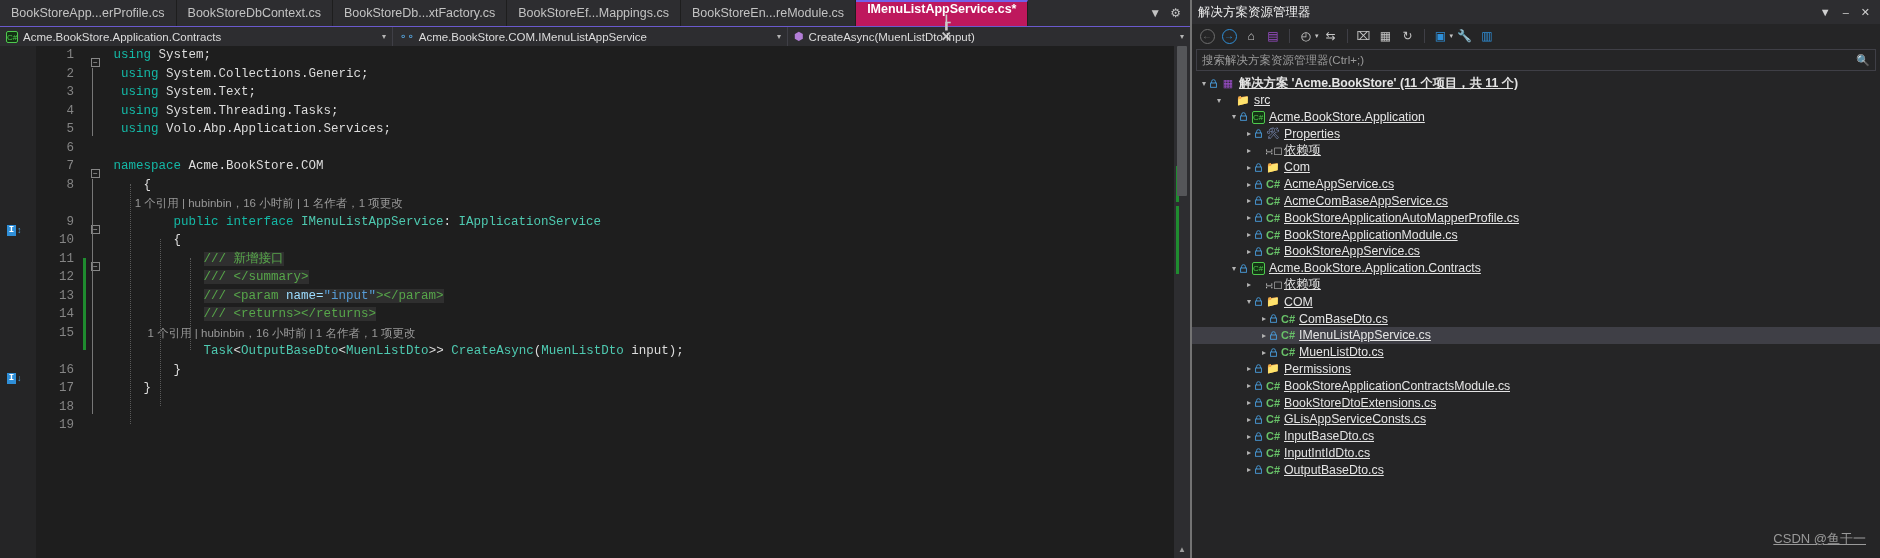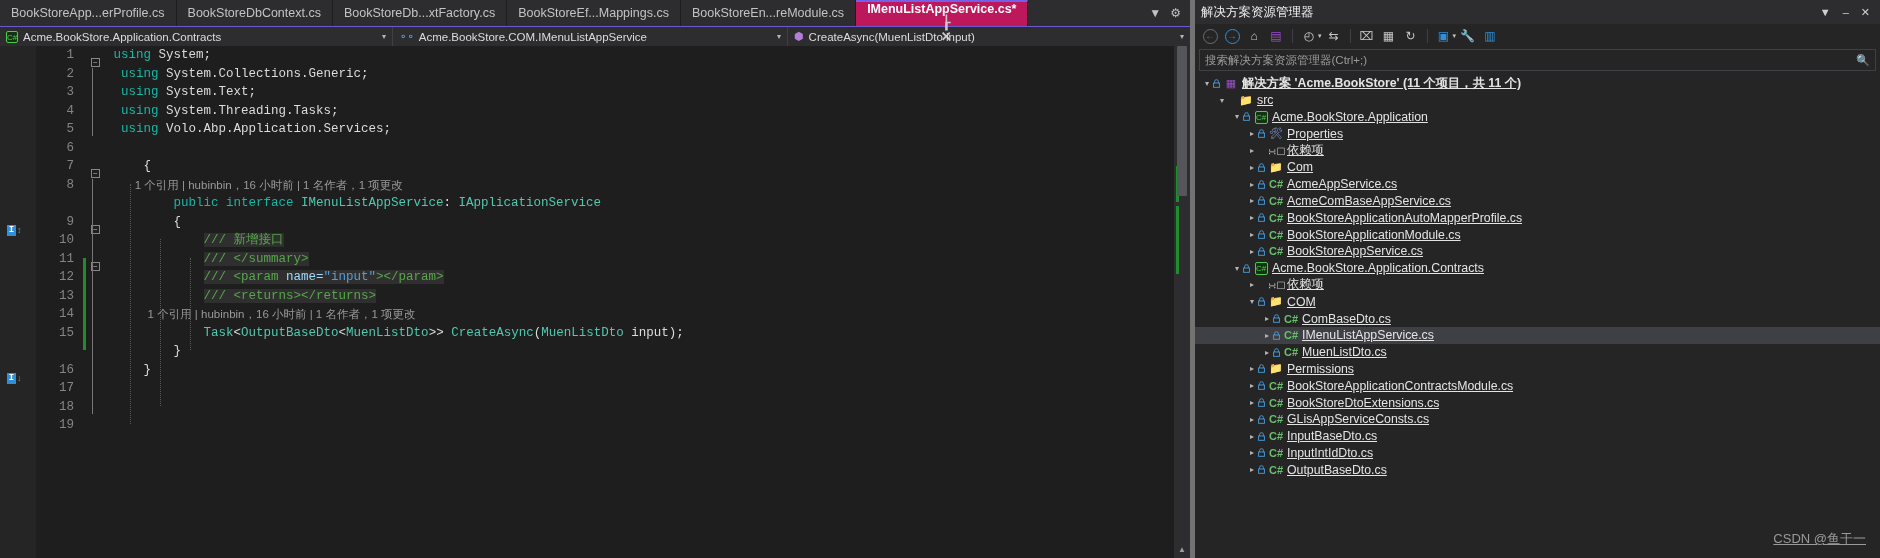--- a/index.html
+++ b/index.html
@@ -92,21 +92,21 @@
   }
   .guide { position:absolute; width:1px; border-left:1px dotted #5a5a5a; }
 
   
   .ed-scroll { width:16px; flex:0 0 16px; background:#2d2d30; position:relative; }
   .ed-scroll .thumb { position:absolute; left:3px; width:10px; background:#555659; border-radius:1px; cursor:pointer; }
   .ed-scroll .marker-green { position:absolute; left:2px; width:3px; background:#1f8c2f; }
   .ed-up { position:absolute; bottom:0; left:0; width:16px; height:16px; color:#9d9d9d; font-size:8px; text-align:center; line-height:16px; }
 
   
-  #solution-explorer { width:690px; height:558px; background:#252526; display:flex; flex-direction:column; border-left:5px solid #737373; }
+  #solution-explorer { width:690px; height:558px; background:#252526; display:flex; flex-direction:column; border-left:2px solid #737373; }
   .se-title { height:24px; display:flex; align-items:center; padding:0 6px; background:#2d2d30; }
   .se-title .t { font-size:12.5px; color:#f1f1f1; }
   .se-title .wbtns { margin-left:auto; display:flex; gap:12px; align-items:center; padding-right:4px; }
   .se-title .wbtn { color:#d0d0d0; font-size:11px; cursor:pointer; line-height:11px; }
 
   .se-toolbar { height:24px; display:flex; align-items:center; gap:2px; padding:0 5px; background:#252526; }
   .tb { width:20px; height:20px; display:flex; align-items:center; justify-content:center; cursor:pointer; font-size:12px; color:#c5c5c5; }
   .tb.dim { color:#6d6d6d; }
   .tb.blue { color:#2f8fd8; }
   .tb.purple { color:#9b4dca; }
@@ -239,20 +239,21 @@
           <div class="fold-line" style="top: 133px; height: 234.5px;"></div>
           <div class="fold-line" style="top: 188.5px; height: 160.5px;"></div>
         </div>
       <div class="codetext" id="code-text">
           <div class="cline"><span> </span><span><span class="k-blue">using </span><span class="k-plain">System;</span></span></div>
           <div class="cline"><span> </span><span><span class="k-blue"> using </span><span class="k-plain">System.Collections.Generic;</span></span></div>
           <div class="cline"><span> </span><span><span class="k-blue"> using </span><span class="k-plain">System.Text;</span></span></div>
           <div class="cline"><span> </span><span><span class="k-blue"> using </span><span class="k-plain">System.Threading.Tasks;</span></span></div>
           <div class="cline"><span> </span><span><span class="k-blue"> using </span><span class="k-plain">Volo.Abp.Application.Services;</span></span></div>
           <div class="cline"><span> </span><span></span></div>
+          <div class="cline"><span> </span><span><span class="k-blue">namespace </span><span class="k-plain">Acme.BookStore.COM</span></span></div>
           <div class="cline"><span>     </span><span><span class="k-plain">{</span></span></div>
           <div class="codelens-line">         1 个引用 | hubinbin，16 小时前 | 1 名作者，1 项更改</div>
           <div class="cline"><span>         </span><span><span class="k-blue">public interface </span><span class="k-type">IMenuListAppService</span><span class="k-plain">: </span><span class="k-type">IApplicationService</span></span></div>
           <div class="cline"><span>         </span><span><span class="k-plain">{</span></span></div>
           <div class="cline"><span>             </span><span class="hl"><span class="k-green">/// </span><span class="k-green">新增接口</span></span></div>
           <div class="cline"><span>             </span><span class="hl"><span class="k-green">/// </span><span class="k-green">&lt;/summary&gt;</span></span></div>
           <div class="cline"><span>             </span><span class="hl"><span class="k-green">/// </span><span class="k-green">&lt;param </span><span class="k-param">name=</span><span class="k-str">"input"</span><span class="k-green">&gt;&lt;/param&gt;</span></span></div>
           <div class="cline"><span>             </span><span class="hl"><span class="k-green">/// </span><span class="k-green">&lt;returns&gt;&lt;/returns&gt;</span></span></div>
           <div class="codelens-line">             1 个引用 | hubinbin，16 小时前 | 1 名作者，1 项更改</div>
           <div class="cline"><span>             </span><span><span class="k-type">Task</span><span class="k-plain">&lt;</span><span class="k-type">OutputBaseDto</span><span class="k-plain">&lt;</span><span class="k-type">MuenListDto</span><span class="k-plain">&gt;&gt; </span><span class="k-type">CreateAsync</span><span class="k-plain">(</span><span class="k-type">MuenListDto</span><span class="k-plain"> input);</span></span></div>

